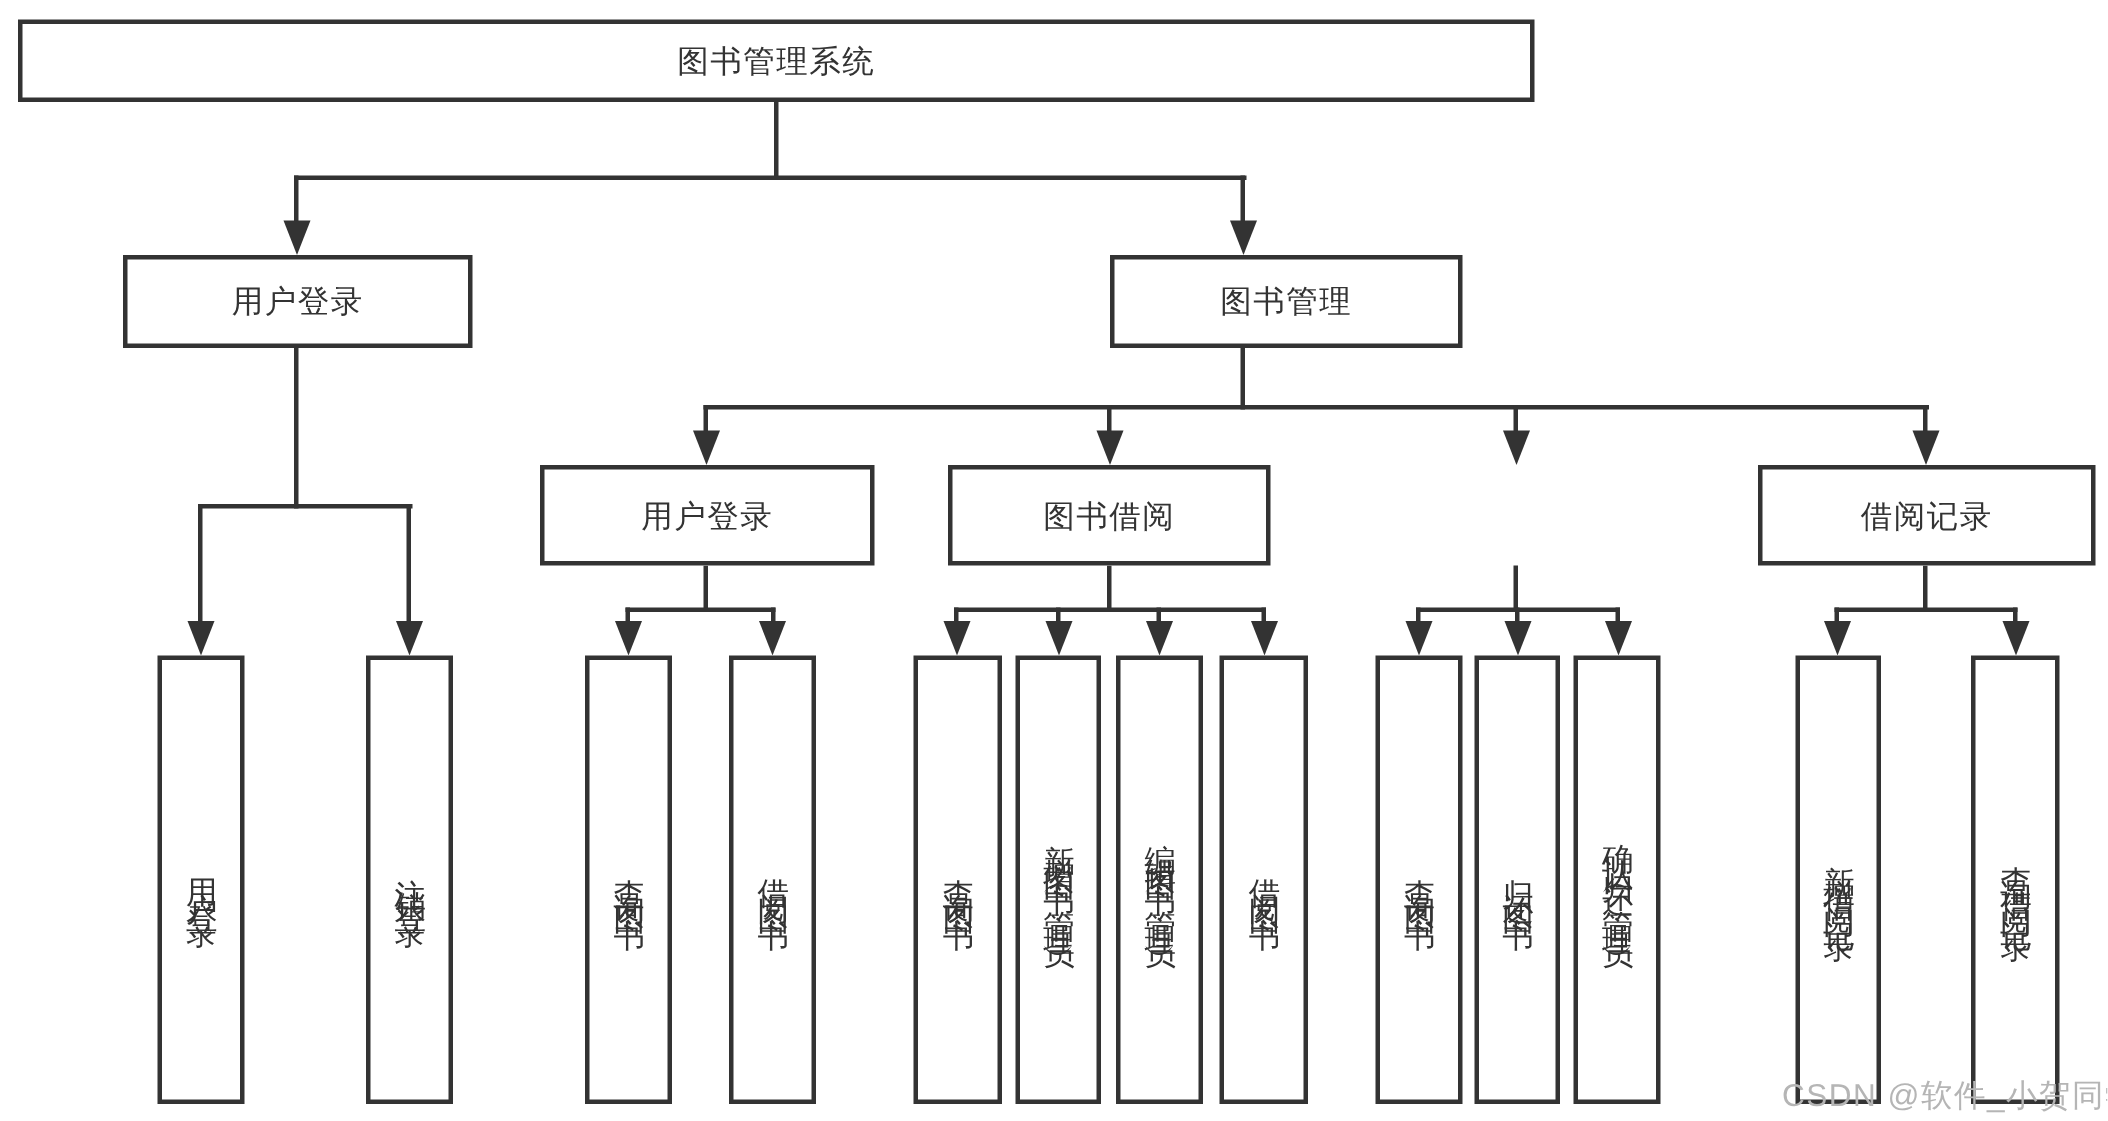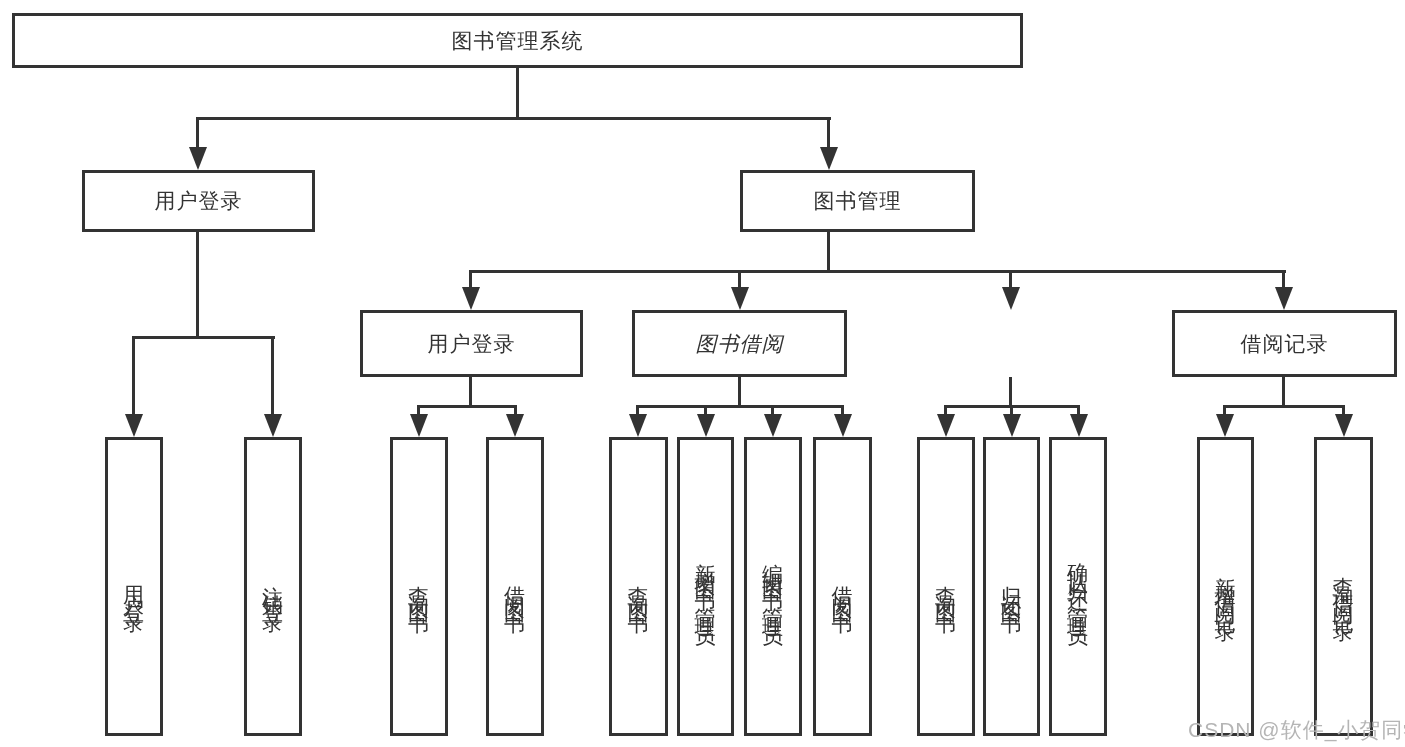--- a/index.html
+++ b/index.html
@@ -147,21 +147,21 @@
   <div class="hbox" style="left:82px; top:170px; width:233px; height:62px;">
     <span>用户登录</span>
   </div>
   <div class="hbox" style="left:712px; top:170px; width:235px; height:62px;margin-left:28px;">
     <span>图书管理</span>
   </div>
 
   <div class="hbox" style="left:360px; top:310px; width:223px; height:67px;">
     <span>用户登录</span>
   </div>
-  <div class="hbox" style="left:632px; top:310px; width:215px; height:67px;font-style:italic;">
+  <div class="hbox" style="left:632px; top:310px; width:215px; height:67px;">
     <span>图书借阅</span>
   </div>
   <div class="hbox" style="left:1172px; top:310px; width:225px; height:67px;">
     <span>借阅记录</span>
   </div>
 
   <div class="vbox" style="left:105px; width:58px;">
     <span>用户登录</span>
   </div>
   <div class="vbox" style="left:244px; width:58px;">

